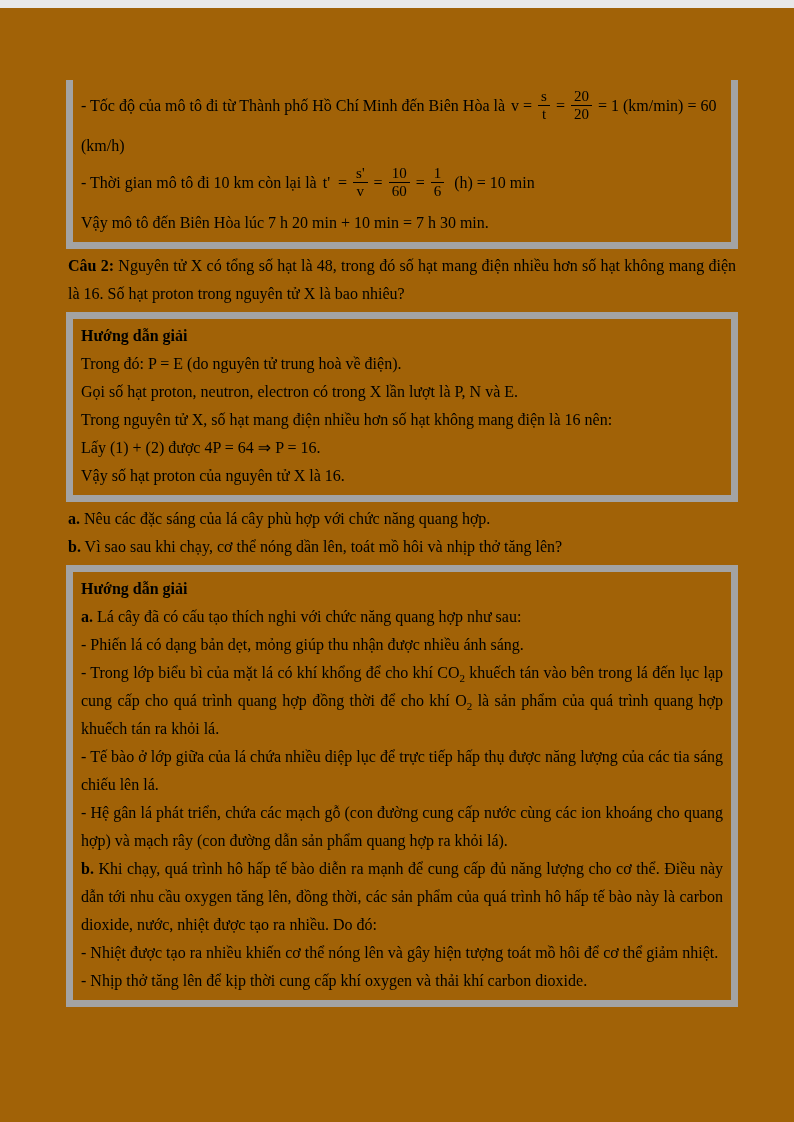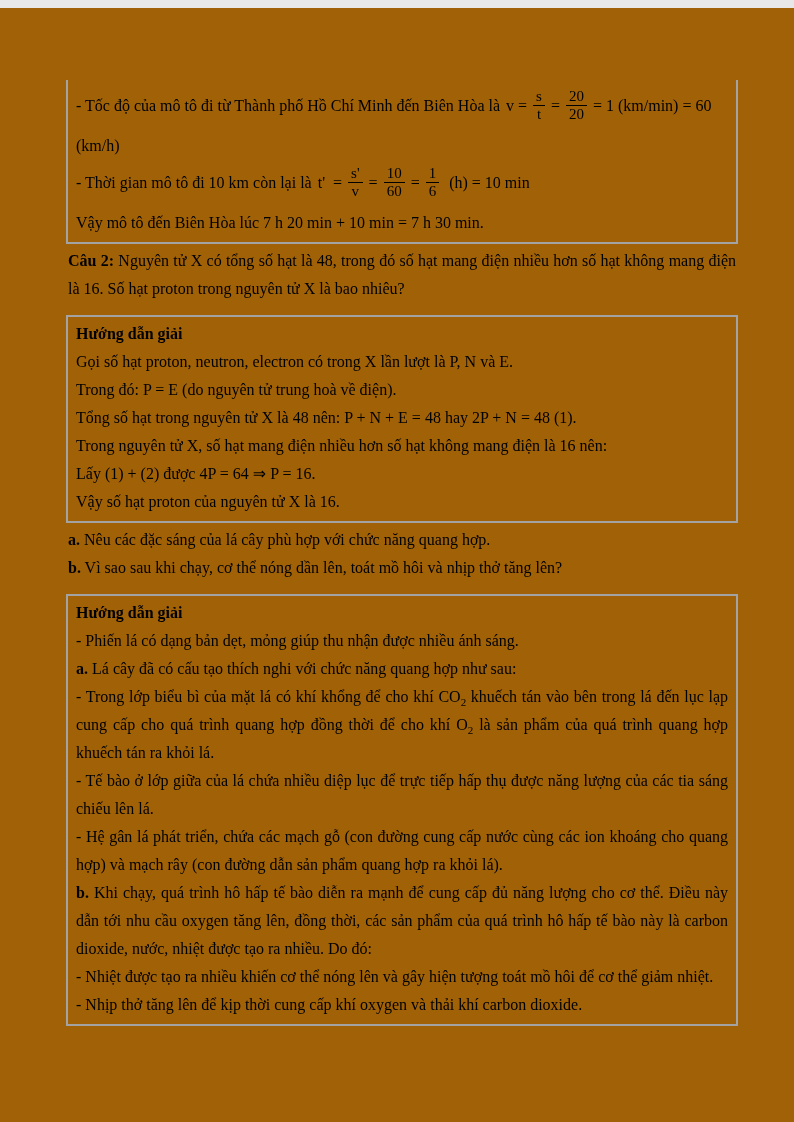--- a/index.html
+++ b/index.html
@@ -6,27 +6,27 @@
   .page{
     width:794px;height:1122px;background:#a16207;margin:8px auto;
     position:relative;box-sizing:border-box;
     font-family:Liberation Serif, serif;
     font-size:16px;color:#000;
   }
   .content{
     position:absolute;left:66px;top:72px;width:672px;box-sizing:border-box;
   }
   .box{
-    border:2px solid #a3a3a3;box-sizing:border-box;
+    border:7px solid #a3a3a3;box-sizing:border-box;
     padding:3px 8px 5px 8px;
   }
   .box.no-top{border-top:none;}
   .p{margin:0;line-height:28px;}
   .just{text-align:justify;}
-  .section{padding:3px 2px 12px 2px;}
+  .section{padding:3px 2px 4px 2px;}
   .bold{font-weight:bold;}
   .fline{
     margin:7px 0;line-height:26px;white-space:nowrap;
   }
   .frac{
     display:inline-flex;flex-direction:column;align-items:center;
     vertical-align:middle;line-height:17px;font-size:15px;
     margin:0 4px;position:relative;top:-2px;
   }
   .frac .fnum{border-bottom:1.4px solid #000;padding:0 3px;}
@@ -66,37 +66,36 @@
       </p>
       <p class="p">Vậy mô tô đến Biên Hòa lúc 7 h 20 min + 10 min = 7 h 30 min.</p>
     </div>
 
     <div class="section">
       <p class="p just"><span class="bold">Câu 2:</span><span> Nguyên tử X có tổng số hạt là 48, trong đó số hạt mang điện nhiều hơn số hạt không mang điện là 16. Số hạt proton trong nguyên tử X là bao nhiêu?</span></p>
     </div>
 
     <div class="box">
       <p class="box-title">Hướng dẫn giải</p>
+      <p class="p">Trong đó: P = E (do nguyên tử trung hoà về điện).</p>
       <p class="p">Gọi số hạt proton, neutron, electron có trong X lần lượt là P, N và E.</p>
-      <p class="p">Trong đó: P = E (do nguyên tử trung hoà về điện).</p>
-      <p class="p">Tổng số hạt trong nguyên tử X là 48 nên: P + N + E = 48 hay 2P + N = 48 (1).</p>
       <p class="p">Trong nguyên tử X, số hạt mang điện nhiều hơn số hạt không mang điện là 16 nên:</p>
       <p class="p">Lấy (1) + (2) được 4P = 64 ⇒ P = 16.</p>
       <p class="p">Vậy số hạt proton của nguyên tử X là 16.</p>
     </div>
 
     <div class="section">
       <p class="p"><span class="bold">a.</span><span> Nêu các đặc sáng của lá cây phù hợp với chức năng quang hợp.</span></p>
       <p class="p"><span class="bold">b.</span><span> Vì sao sau khi chạy, cơ thể nóng dần lên, toát mồ hôi và nhịp thở tăng lên?</span></p>
     </div>
 
     <div class="box">
       <p class="box-title">Hướng dẫn giải</p>
+      <p class="p"><span class="bold">a.</span><span> Lá cây đã có cấu tạo thích nghi với chức năng quang hợp như sau:</span></p>
       <p class="p">- Phiến lá có dạng bản dẹt, mỏng giúp thu nhận được nhiều ánh sáng.</p>
-      <p class="p"><span class="bold">a.</span><span> Lá cây đã có cấu tạo thích nghi với chức năng quang hợp như sau:</span></p>
       <p class="p just"><span>- Trong lớp biểu bì của mặt lá có khí khổng để cho khí CO</span><sub>2</sub><span> khuếch tán vào bên trong lá đến lục lạp cung cấp cho quá trình quang hợp đồng thời để cho khí O</span><sub>2</sub><span> là sản phẩm của quá trình quang hợp khuếch tán ra khỏi lá.</span></p>
       <p class="p just">- Tế bào ở lớp giữa của lá chứa nhiều diệp lục để trực tiếp hấp thụ được năng lượng của các tia sáng chiếu lên lá.</p>
       <p class="p just">- Hệ gân lá phát triển, chứa các mạch gỗ (con đường cung cấp nước cùng các ion khoáng cho quang hợp) và mạch rây (con đường dẫn sản phẩm quang hợp ra khỏi lá).</p>
       <p class="p just"><span class="bold">b.</span><span> Khi chạy, quá trình hô hấp tế bào diễn ra mạnh để cung cấp đủ năng lượng cho cơ thể. Điều này dẫn tới nhu cầu oxygen tăng lên, đồng thời, các sản phẩm của quá trình hô hấp tế bào này là carbon dioxide, nước, nhiệt được tạo ra nhiều. Do đó:</span></p>
       <p class="p just">- Nhiệt được tạo ra nhiều khiến cơ thể nóng lên và gây hiện tượng toát mồ hôi để cơ thể giảm nhiệt.</p>
       <p class="p">- Nhịp thở tăng lên để kịp thời cung cấp khí oxygen và thải khí carbon dioxide.</p>
     </div>
 
   </div>
 </div>

